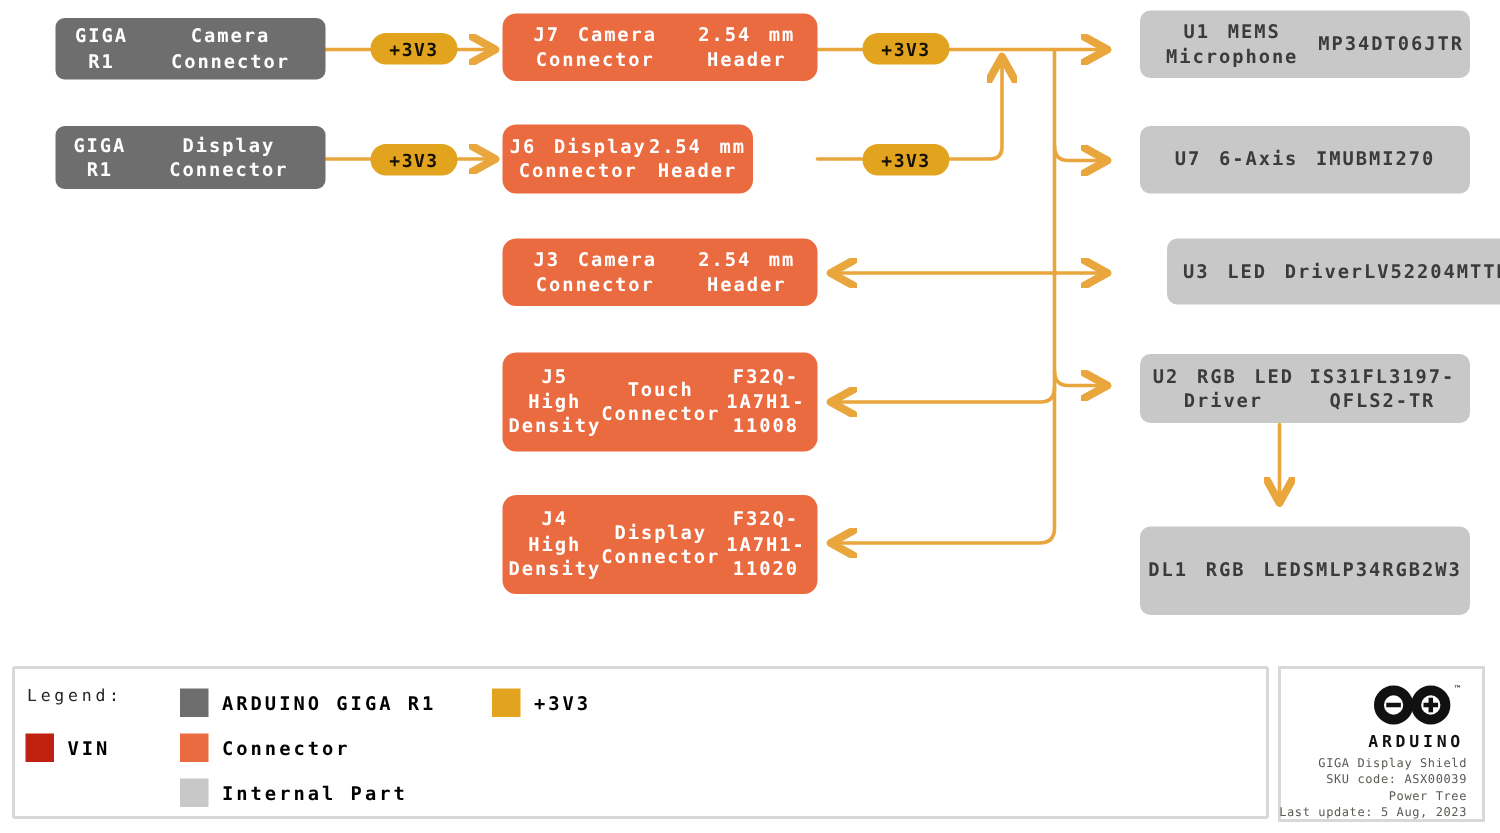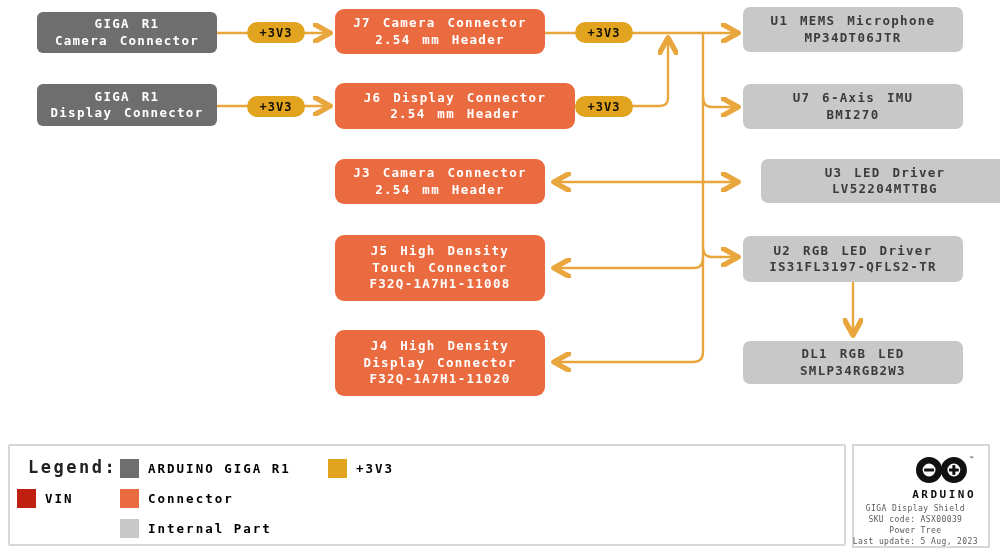--- a/index.html
+++ b/index.html
@@ -1,61 +1,61 @@
 <!DOCTYPE html>
 <html><head>
 <meta charset="utf-8">
 <style>
   html,body{margin:0;padding:0;overflow:hidden;}
   body{
     width:1000px;height:555px;position:relative;background:#ffffff;
     font-family:"DejaVu Sans Mono","Liberation Mono",monospace;
   }
   .node{
-    position:absolute;display:flex;flex-direction:column;justify-content:center;
+    position:absolute;display:flex;justify-content:center;
     align-items:center;text-align:center;font-weight:bold;font-size:12.5px;
     line-height:16.5px;letter-spacing:1.3px;word-spacing:3px;border-radius:9px;
     box-sizing:border-box;padding:2px 4px;
   }
   .node.orange{background:#EB6B40;color:#ffffff;}
   .node.dark{background:#6E6E6E;color:#ffffff;border-radius:6px;}
-  .node.light{background:#C8C8C8;color:#3B3B3B;border-radius:7px;}
+  .node.light{background:#C8C8C8;color:#3B3B3B;border-radius:7px;margin-left:17px;}
 
   .badge{
     position:absolute;width:58px;height:21px;background:#E2A41F;border-radius:11px;
     color:#151004;font-weight:bold;font-size:12px;letter-spacing:1px;
     display:flex;align-items:center;justify-content:center;
   }
 
   #wires{position:absolute;left:0;top:0;pointer-events:none;}
 
   .legend-box{
     position:absolute;left:8px;top:444px;width:838px;height:102px;
     border:2px solid #D8D8D8;background:#ffffff;box-sizing:border-box;border-radius:2px;
   }
   .brand-box{
     position:absolute;left:852px;top:444px;width:138px;height:104px;
     border:2px solid #D8D8D8;background:#ffffff;box-sizing:border-box;border-radius:0;
   }
   .legend-title{
-    position:absolute;left:28px;top:457px;font-weight:bold;font-size:17px;
+    position:absolute;left:18px;top:457px;font-weight:normal;font-size:11px;
     letter-spacing:2.5px;color:#222222;
   }
   .sw{position:absolute;width:19px;height:19px;}
   .lg-label{
     position:absolute;font-weight:bold;font-size:12.5px;letter-spacing:2px;
     color:#000000;white-space:nowrap;
   }
   .brand-logo{position:absolute;right:12px;top:8px;}
   .brand-word{
     position:absolute;right:12px;top:42px;font-weight:bold;font-size:11px;
     letter-spacing:2.5px;color:#111111;
   }
   .brand-lines{
-    position:absolute;right:10px;top:57px;text-align:center;font-size:8px;
+    position:absolute;right:10px;top:57px;text-align:right;font-size:8px;
     line-height:11px;color:#5d5a55;letter-spacing:0.4px;white-space:nowrap;
   }
 </style>
 </head>
 <body>
 
 <svg id="wires" width="1000" height="555" viewBox="0 0 1000 555">
   <defs>
     <marker id="ah" viewBox="0 0 10 10" refX="7.5" refY="5" markerWidth="8.5" markerHeight="8.5" orient="auto">
       <path d="M1,0.8 L8.6,5 L1,9.2" fill="none" stroke="#E9A63D" stroke-width="2.6" stroke-linecap="round" stroke-linejoin="round"></path>
@@ -99,21 +99,21 @@
   <span>+3V3</span>
 </div>
 <div class="badge" style="left:575px;top:96px;">
   <span>+3V3</span>
 </div>
 
 <div class="node orange" style="left:335px;top:9px;width:210px;height:45px;">
   <span>J7 Camera Connector</span>
   <span>2.54 mm Header</span>
 </div>
-<div class="node orange" style="left:335px;top:83px;width:240px;height:46px;">
+<div class="node orange" style="left:335px;top:83px;width:167px;height:46px;">
   <span>J6 Display Connector</span>
   <span>2.54 mm Header</span>
 </div>
 <div class="node orange" style="left:335px;top:159px;width:210px;height:45px;">
   <span>J3 Camera Connector</span>
   <span>2.54 mm Header</span>
 </div>
 <div class="node orange" style="left:335px;top:235px;width:210px;height:66px;justify-content:center;">
   <span>J5 High Density</span>
   <span>Touch Connector</span>
@@ -134,21 +134,21 @@
   <span>BMI270</span>
 </div>
 <div class="node light" style="left:761px;top:159px;width:248px;height:44px;">
   <span>U3 LED Driver</span>
   <span>LV52204MTTBG</span>
 </div>
 <div class="node light" style="left:743px;top:236px;width:220px;height:46px;">
   <span>U2 RGB LED Driver</span>
   <span>IS31FL3197-QFLS2-TR</span>
 </div>
-<div class="node light" style="left:743px;top:341px;width:220px;height:43px;">
+<div class="node light" style="left:743px;top:351px;width:220px;height:59px;">
   <span>DL1 RGB LED</span>
   <span>SMLP34RGB2W3</span>
 </div>
 
 <div class="legend-box"></div>
 
 <div class="legend-title">Legend:</div>
 
 <div class="sw" style="left: 17px; top: 489px; background-color: rgb(192, 32, 15);"></div>
 <div class="lg-label" style="left:45px;top:491px;">VIN</div>

